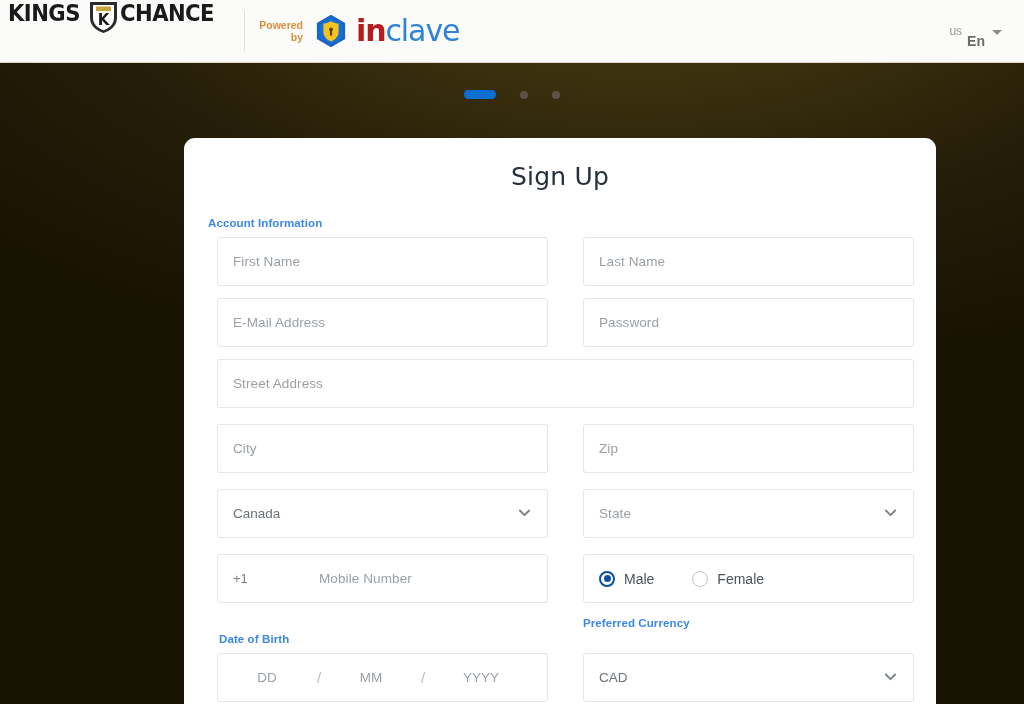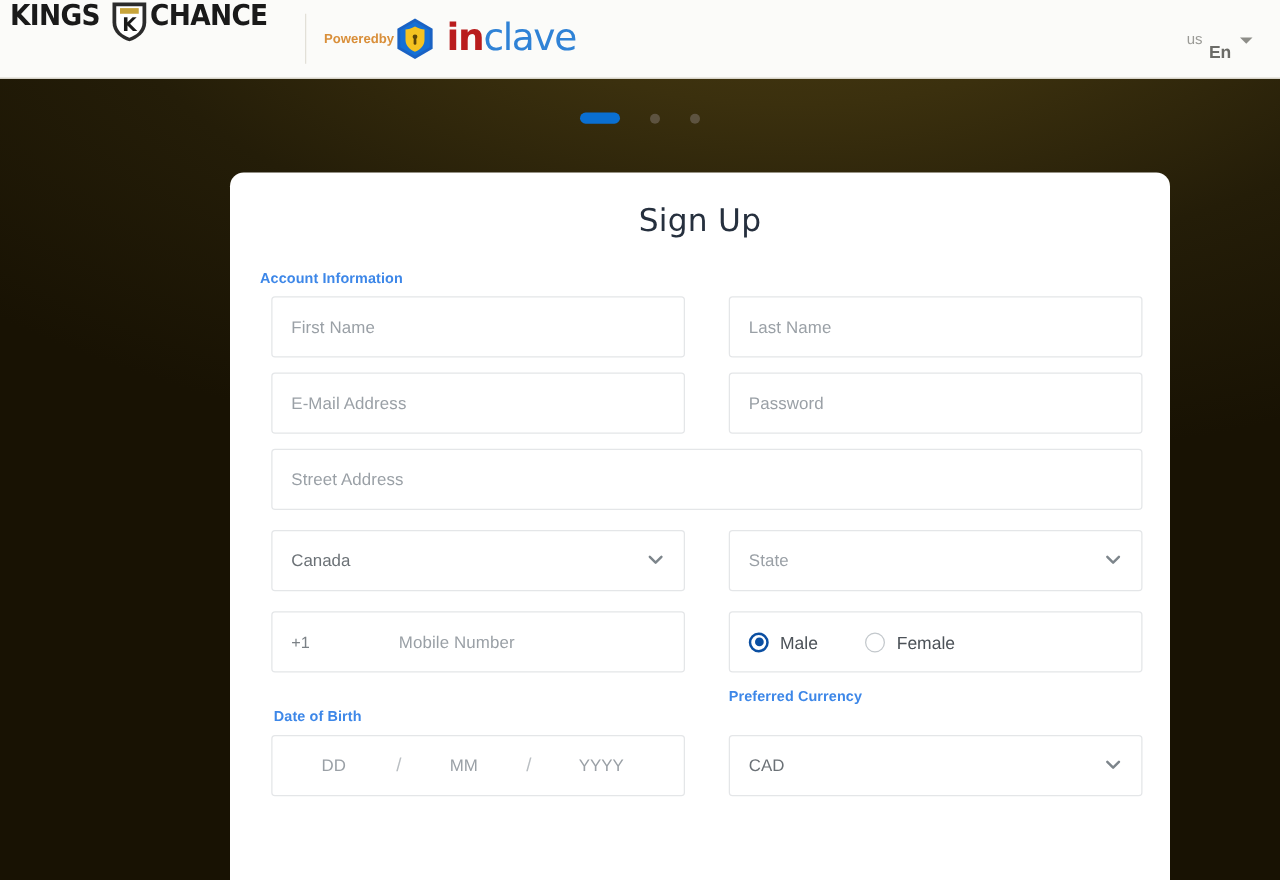--- a/index.html
+++ b/index.html
@@ -52,23 +52,24 @@
     color: #1a1a1a;
     margin-top: 5px;
   }
 
   .hdr-sep {
     width: 1px; height: 40px;
     background: #e2e0d8;
     margin: 0 14px 0 22px;
   }
   .powered {
-    display: flex; flex-direction: row;
+    display: flex; flex-direction: column;
     align-items: flex-end;
     line-height: 1.18;
+    margin-right: 11px;
     text-align: right;
   }
   .powered span {
     font-family: "Liberation Sans", sans-serif;
     font-size: 10.5px;
     font-weight: 700;
     color: #d98f3a;
   }
   .inclave-wrap { display: flex; align-items: center; }
   .inclave-mark { width: 34px; height: 34px; margin-right: 8px; }
@@ -290,20 +291,32 @@
 
 
   <div class="row">
     <div class="col">
       <div class="field">
         <span class="ph">Street Address</span>
       </div>
     </div>
   </div>
 
+  <div class="row" style="margin-top:16px;">
+    <div class="col">
+      <div class="field">
+        <span class="ph">City</span>
+      </div>
+    </div>
+    <div class="col">
+      <div class="field">
+        <span class="ph">Zip</span>
+      </div>
+    </div>
+  </div>
 
   <div class="row" style="margin-top:16px;">
     <div class="col">
       <div class="field select">
         <span class="val">Canada</span>
         <span class="chev">
           <svg viewBox="0 0 14 14" width="13" height="13" aria-hidden="true">
             <path d="M2 4.6 L7 9.6 L12 4.6" fill="none" stroke="#7d858b" stroke-width="2.1" stroke-linecap="round" stroke-linejoin="round"></path>
           </svg>
         </span>

